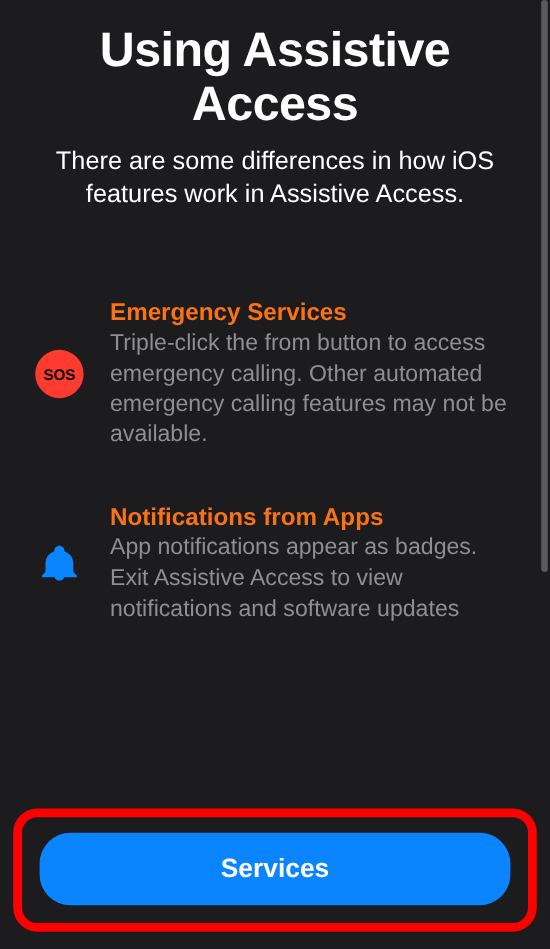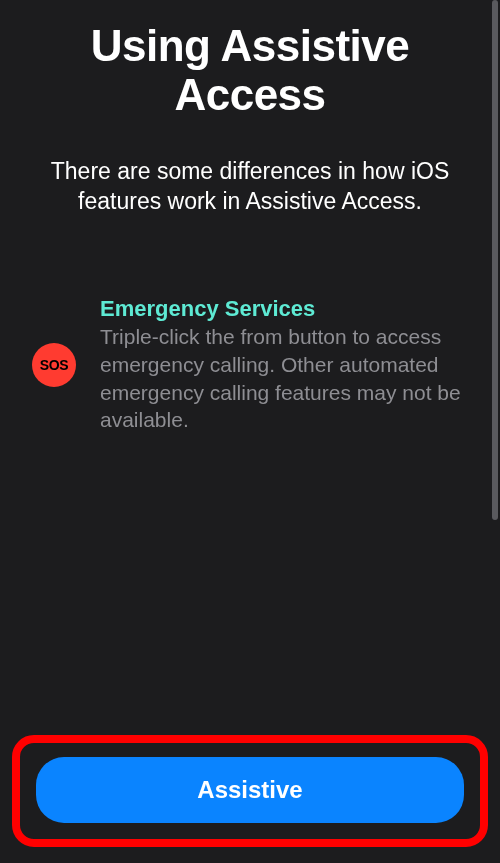--- a/index.html
+++ b/index.html
@@ -28,21 +28,21 @@
       text-align: center;
       line-height: 1.12;
       margin-top: 18px;
       letter-spacing: -0.5px;
     }
     .subtitle {
       font-size: 23px;
       font-weight: 500;
       text-align: center;
       line-height: 1.32;
-      margin-top: 36px;
+      margin-top: 11px;
       color: #ffffff;
       padding: 0 10px;
     }
     .items {
       margin-top: 80px;
       display: flex;
       flex-direction: column;
       gap: 48px;
     }
     .item {
@@ -81,21 +81,21 @@
       width: 38px;
       height: 38px;
       fill: #0a84ff;
     }
     .item-content {
       flex: 1;
     }
     .item-title {
       font-size: 22px;
       font-weight: 700;
-      color: #5eead4;
+      color: #f97316;
       margin-bottom: 1px;
     }
     .item-description {
       font-size: 21px;
       font-weight: 400;
       color: #8e8e93;
       line-height: 1.32;
     }
     .button-wrapper {
       position: absolute;
@@ -140,20 +140,33 @@
     <div class="item">
       <div class="icon-container">
         <div class="sos-icon">SOS</div>
       </div>
       <div class="item-content">
         <div class="item-title">Emergency Services</div>
         <div class="item-description">Triple-click the from button to access emergency calling. Other automated emergency calling features may not be available.</div>
       </div>
     </div>
 
+    <div class="item">
+      <div class="icon-container">
+        <div class="bell-icon">
+          <svg viewBox="0 0 24 24">
+            <path d="M12 2C10.34 2 9 3.34 9 5v0.29C6.11 6.17 4 8.83 4 12v5l-2 2v1h20v-1l-2-2v-5c0-3.17-2.11-5.83-5-6.71V5c0-1.66-1.34-3-3-3zm0 20c1.66 0 3-1.34 3-3H9c0 1.66 1.34 3 3 3z"></path>
+          </svg>
+        </div>
+      </div>
+      <div class="item-content">
+        <div class="item-title">Notifications from Apps</div>
+        <div class="item-description">App notifications appear as badges. Exit Assistive Access to view notifications and software updates</div>
+      </div>
+    </div>
   </div>
 </div>
 
 <div class="scrollbar"></div>
 
 <div class="button-wrapper">
-  <button class="continue-button">Assistive</button>
+  <button class="continue-button">Services</button>
 </div>
 
 </body></html>

